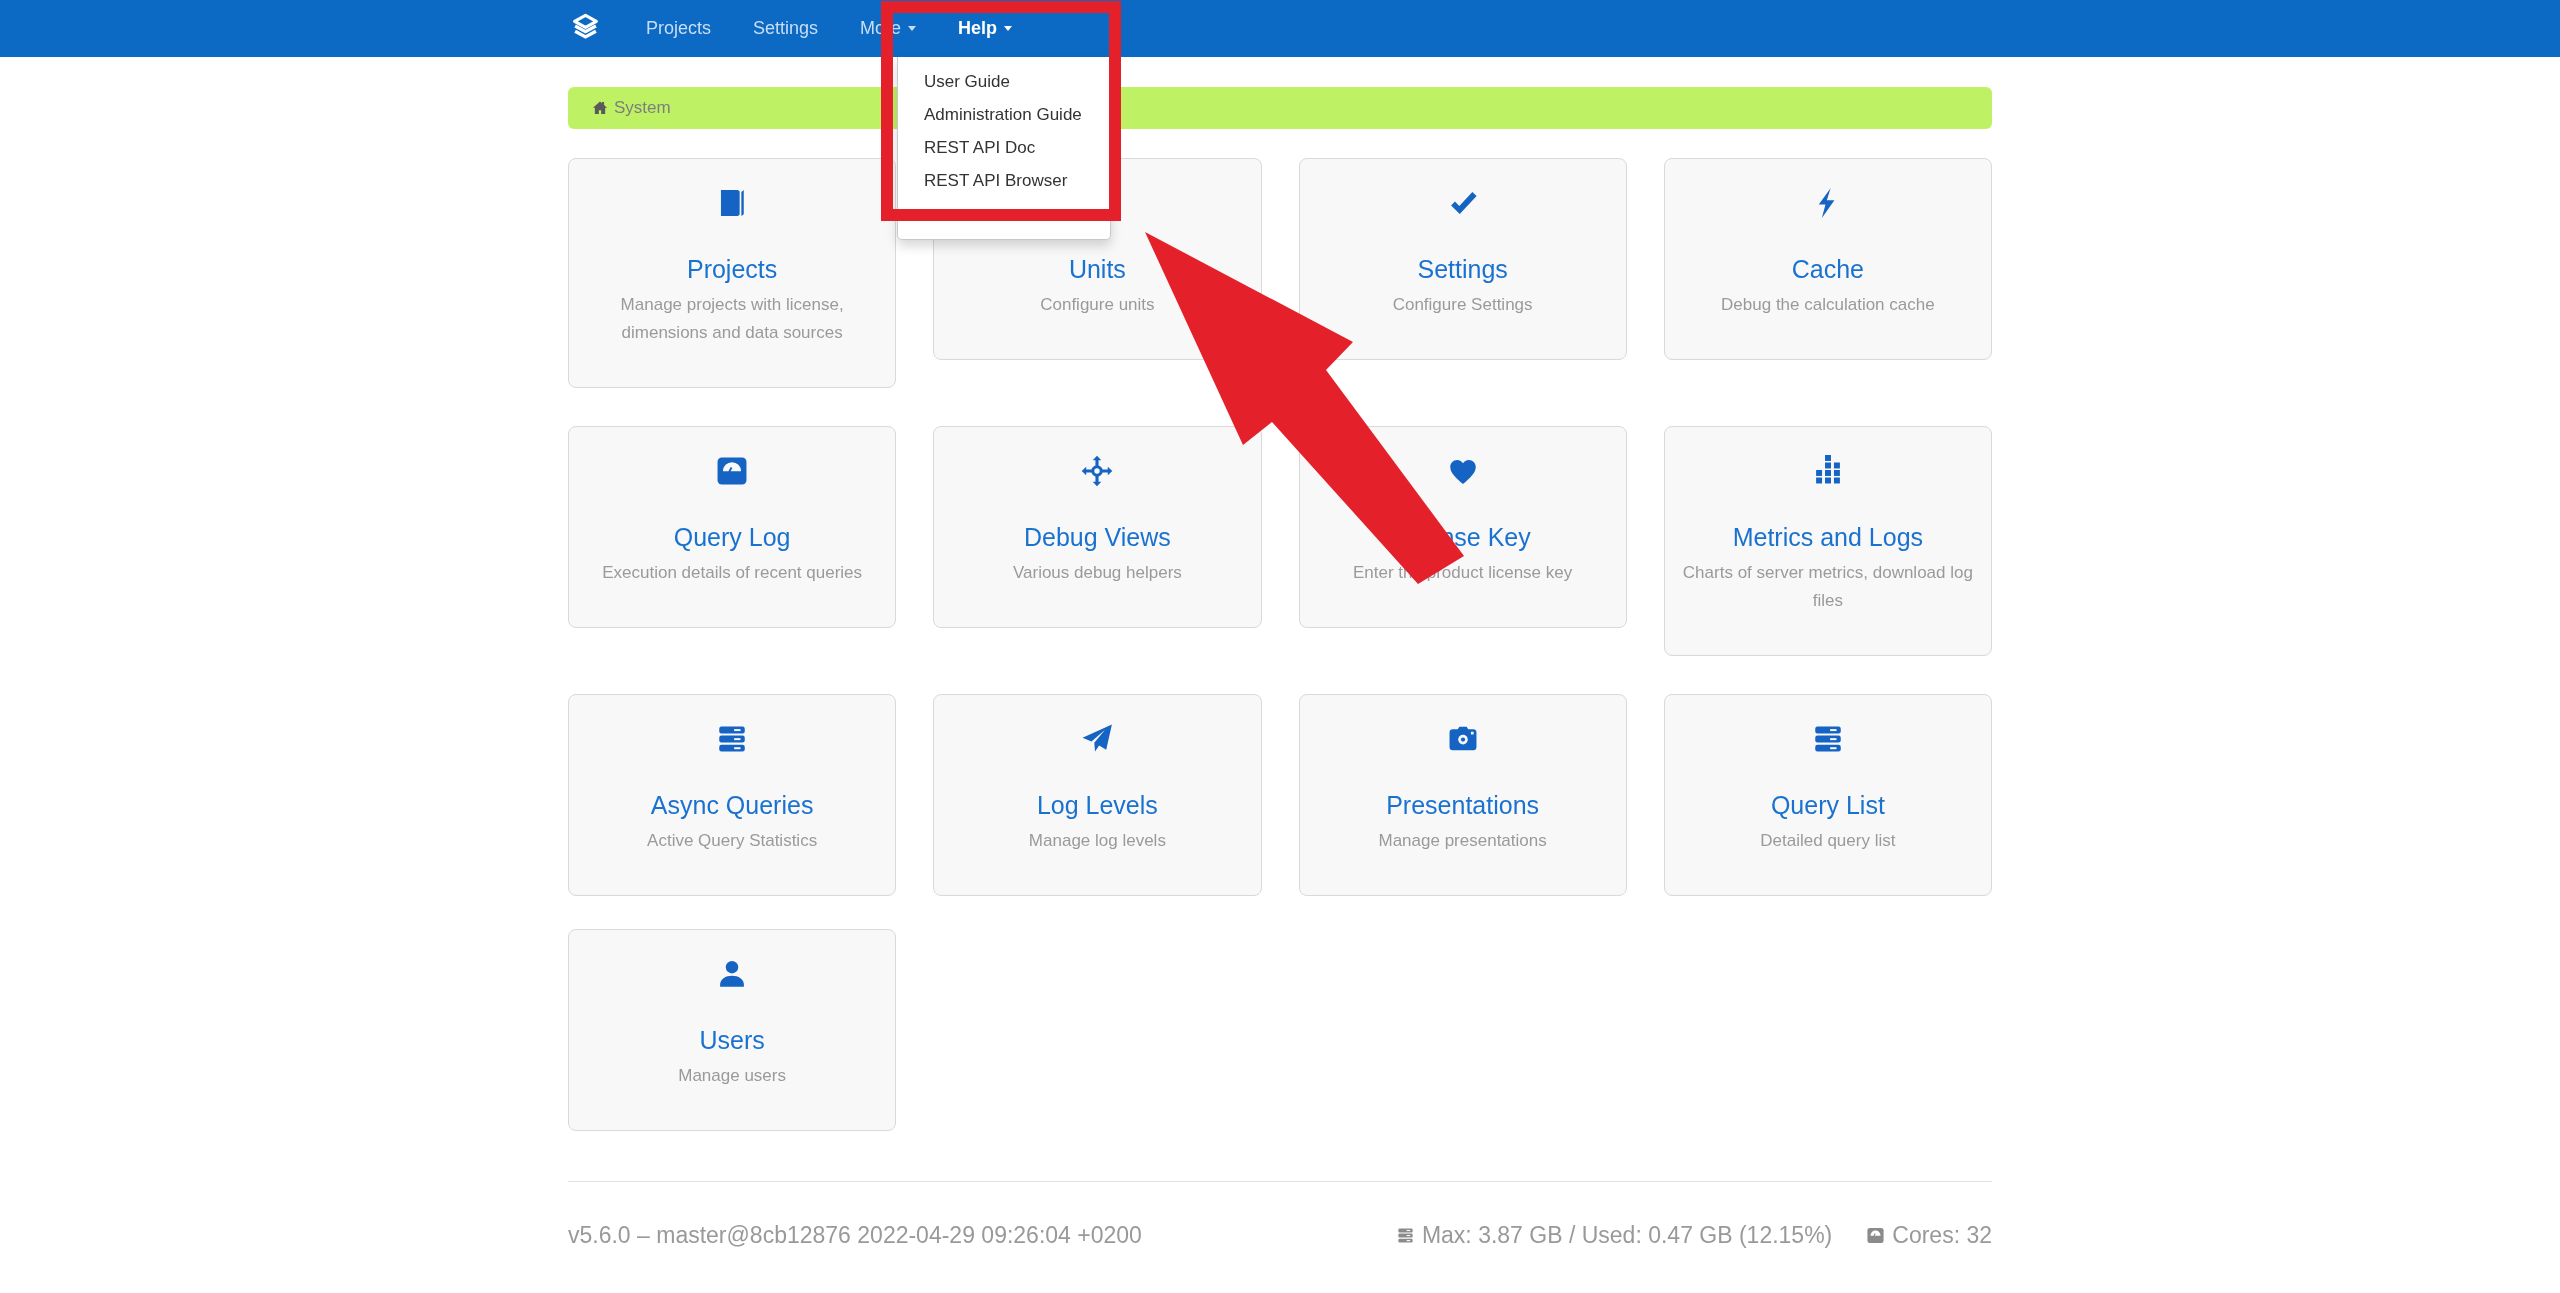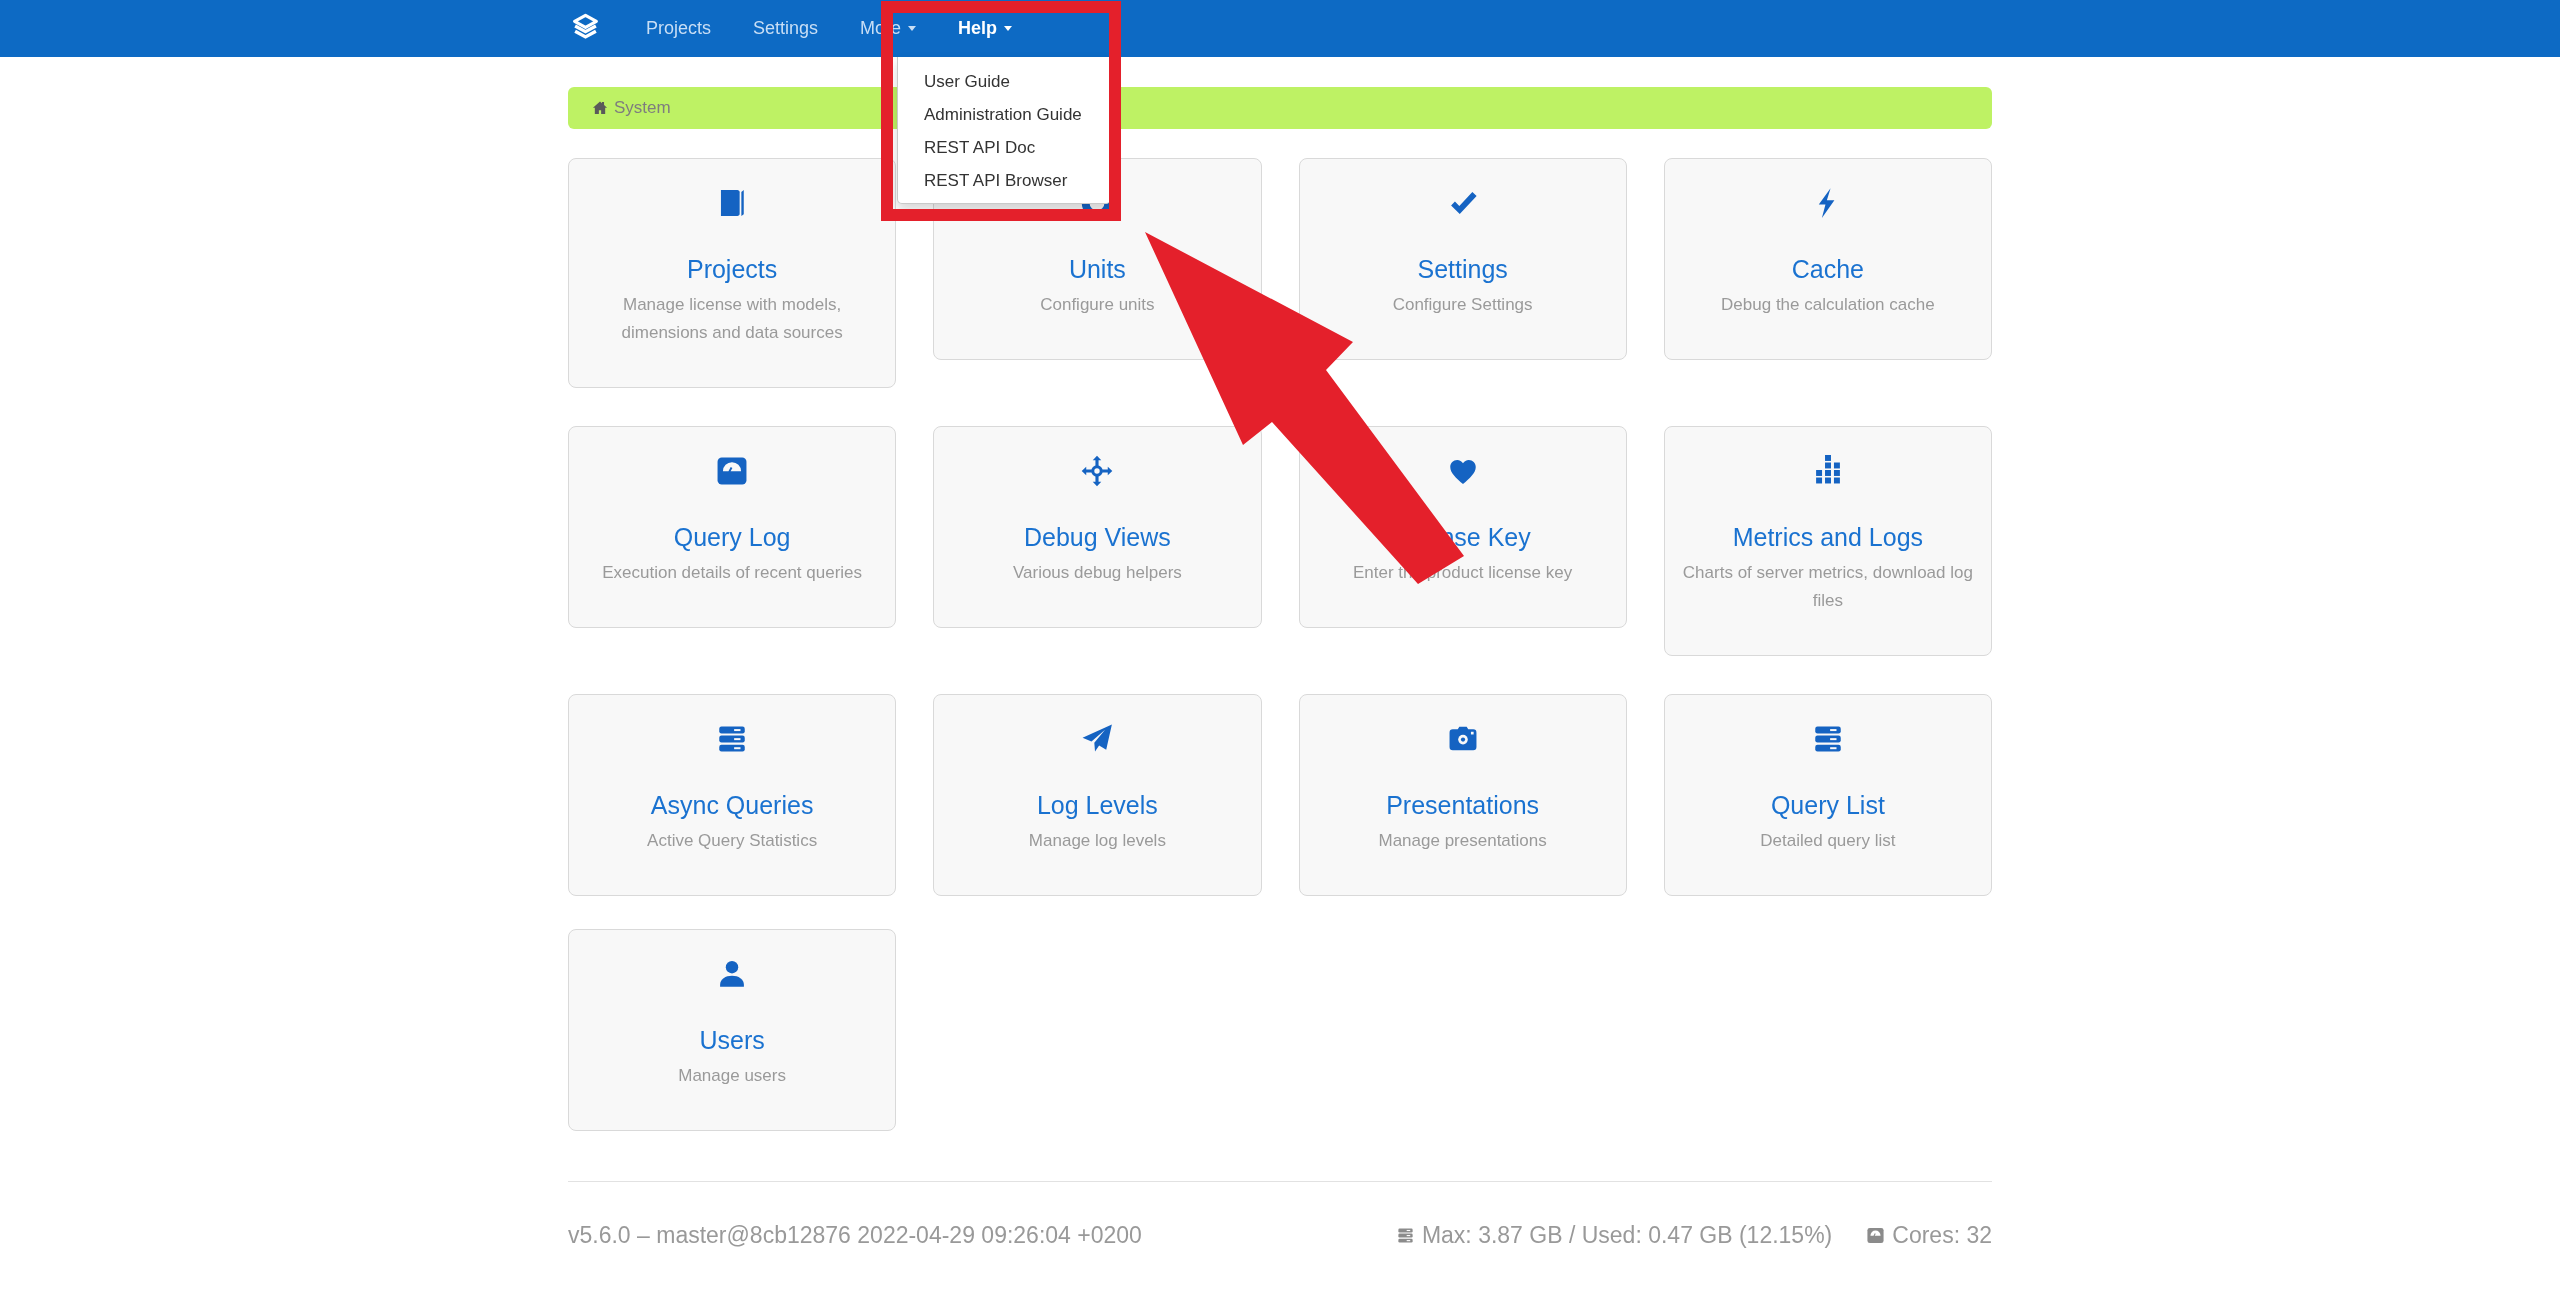--- a/index.html
+++ b/index.html
@@ -64,21 +64,21 @@
   .footer { display: flex; justify-content: space-between; align-items: center;
             margin-top: 40px; font-size: 23px; color: #999999; }
   .footer-right { display: flex; align-items: center; gap: 34px; }
   .footer-item { display: inline-flex; align-items: center; gap: 7px; color: #999999;
                  --knock: #ffffff; }
   .footer-item .icon { color: #8b8b8b; display: inline-flex; }
   .footer-item .icon svg { width: 19px; height: 19px; fill: currentColor; display: block; }
 
   
   .dropdown-menu {
-    position: absolute; left: 897px; top: 57px; width: 214px; height: 147px;
+    position: absolute; left: 897px; top: 57px; width: 214px; height: 183px;
     background: #ffffff; border: 1px solid #c9c9c9; border-top: 0;
     border-radius: 0 0 5px 5px; box-shadow: 0 6px 12px rgba(0,0,0,0.16);
     padding-top: 8px; z-index: 30; list-style: none;
   }
   .dropdown-item { height: 33px; line-height: 33px; padding-left: 26px; font-size: 17px;
                    color: #333333; cursor: pointer; white-space: nowrap; }
 
   
   .annotation-box {
     position: absolute; left: 881px; top: 1px; width: 240px; height: 220px;
@@ -145,21 +145,21 @@
   <div class="main">
       <div class="tile-row">
   <a class="tile">
     <span class="tile-icon">
             <svg viewBox="0 0 24 24">
               <path d="M4.2 2.8h11.6c.9 0 1.6.7 1.6 1.6v15.2c0 .9-.7 1.6-1.6 1.6H4.2z"></path>
               <path d="M18.6 4.2l1.7-1.3v17l-1.7 1.3z"></path>
             </svg>
           </span>
     <h3 class="tile-title">Projects</h3>
-    <p class="tile-desc">Manage license with models, dimensions and data sources</p>
+    <p class="tile-desc">Manage projects with license, dimensions and data sources</p>
   </a>
 
   <a class="tile">
     <span class="tile-icon">
             <svg viewBox="0 0 24 24">
               <circle cx="12" cy="12" r="8" fill="none" stroke="currentColor" stroke-width="5.5"></circle>
             </svg>
           </span>
     <h3 class="tile-title">Units</h3>
     <p class="tile-desc">Configure units</p>

